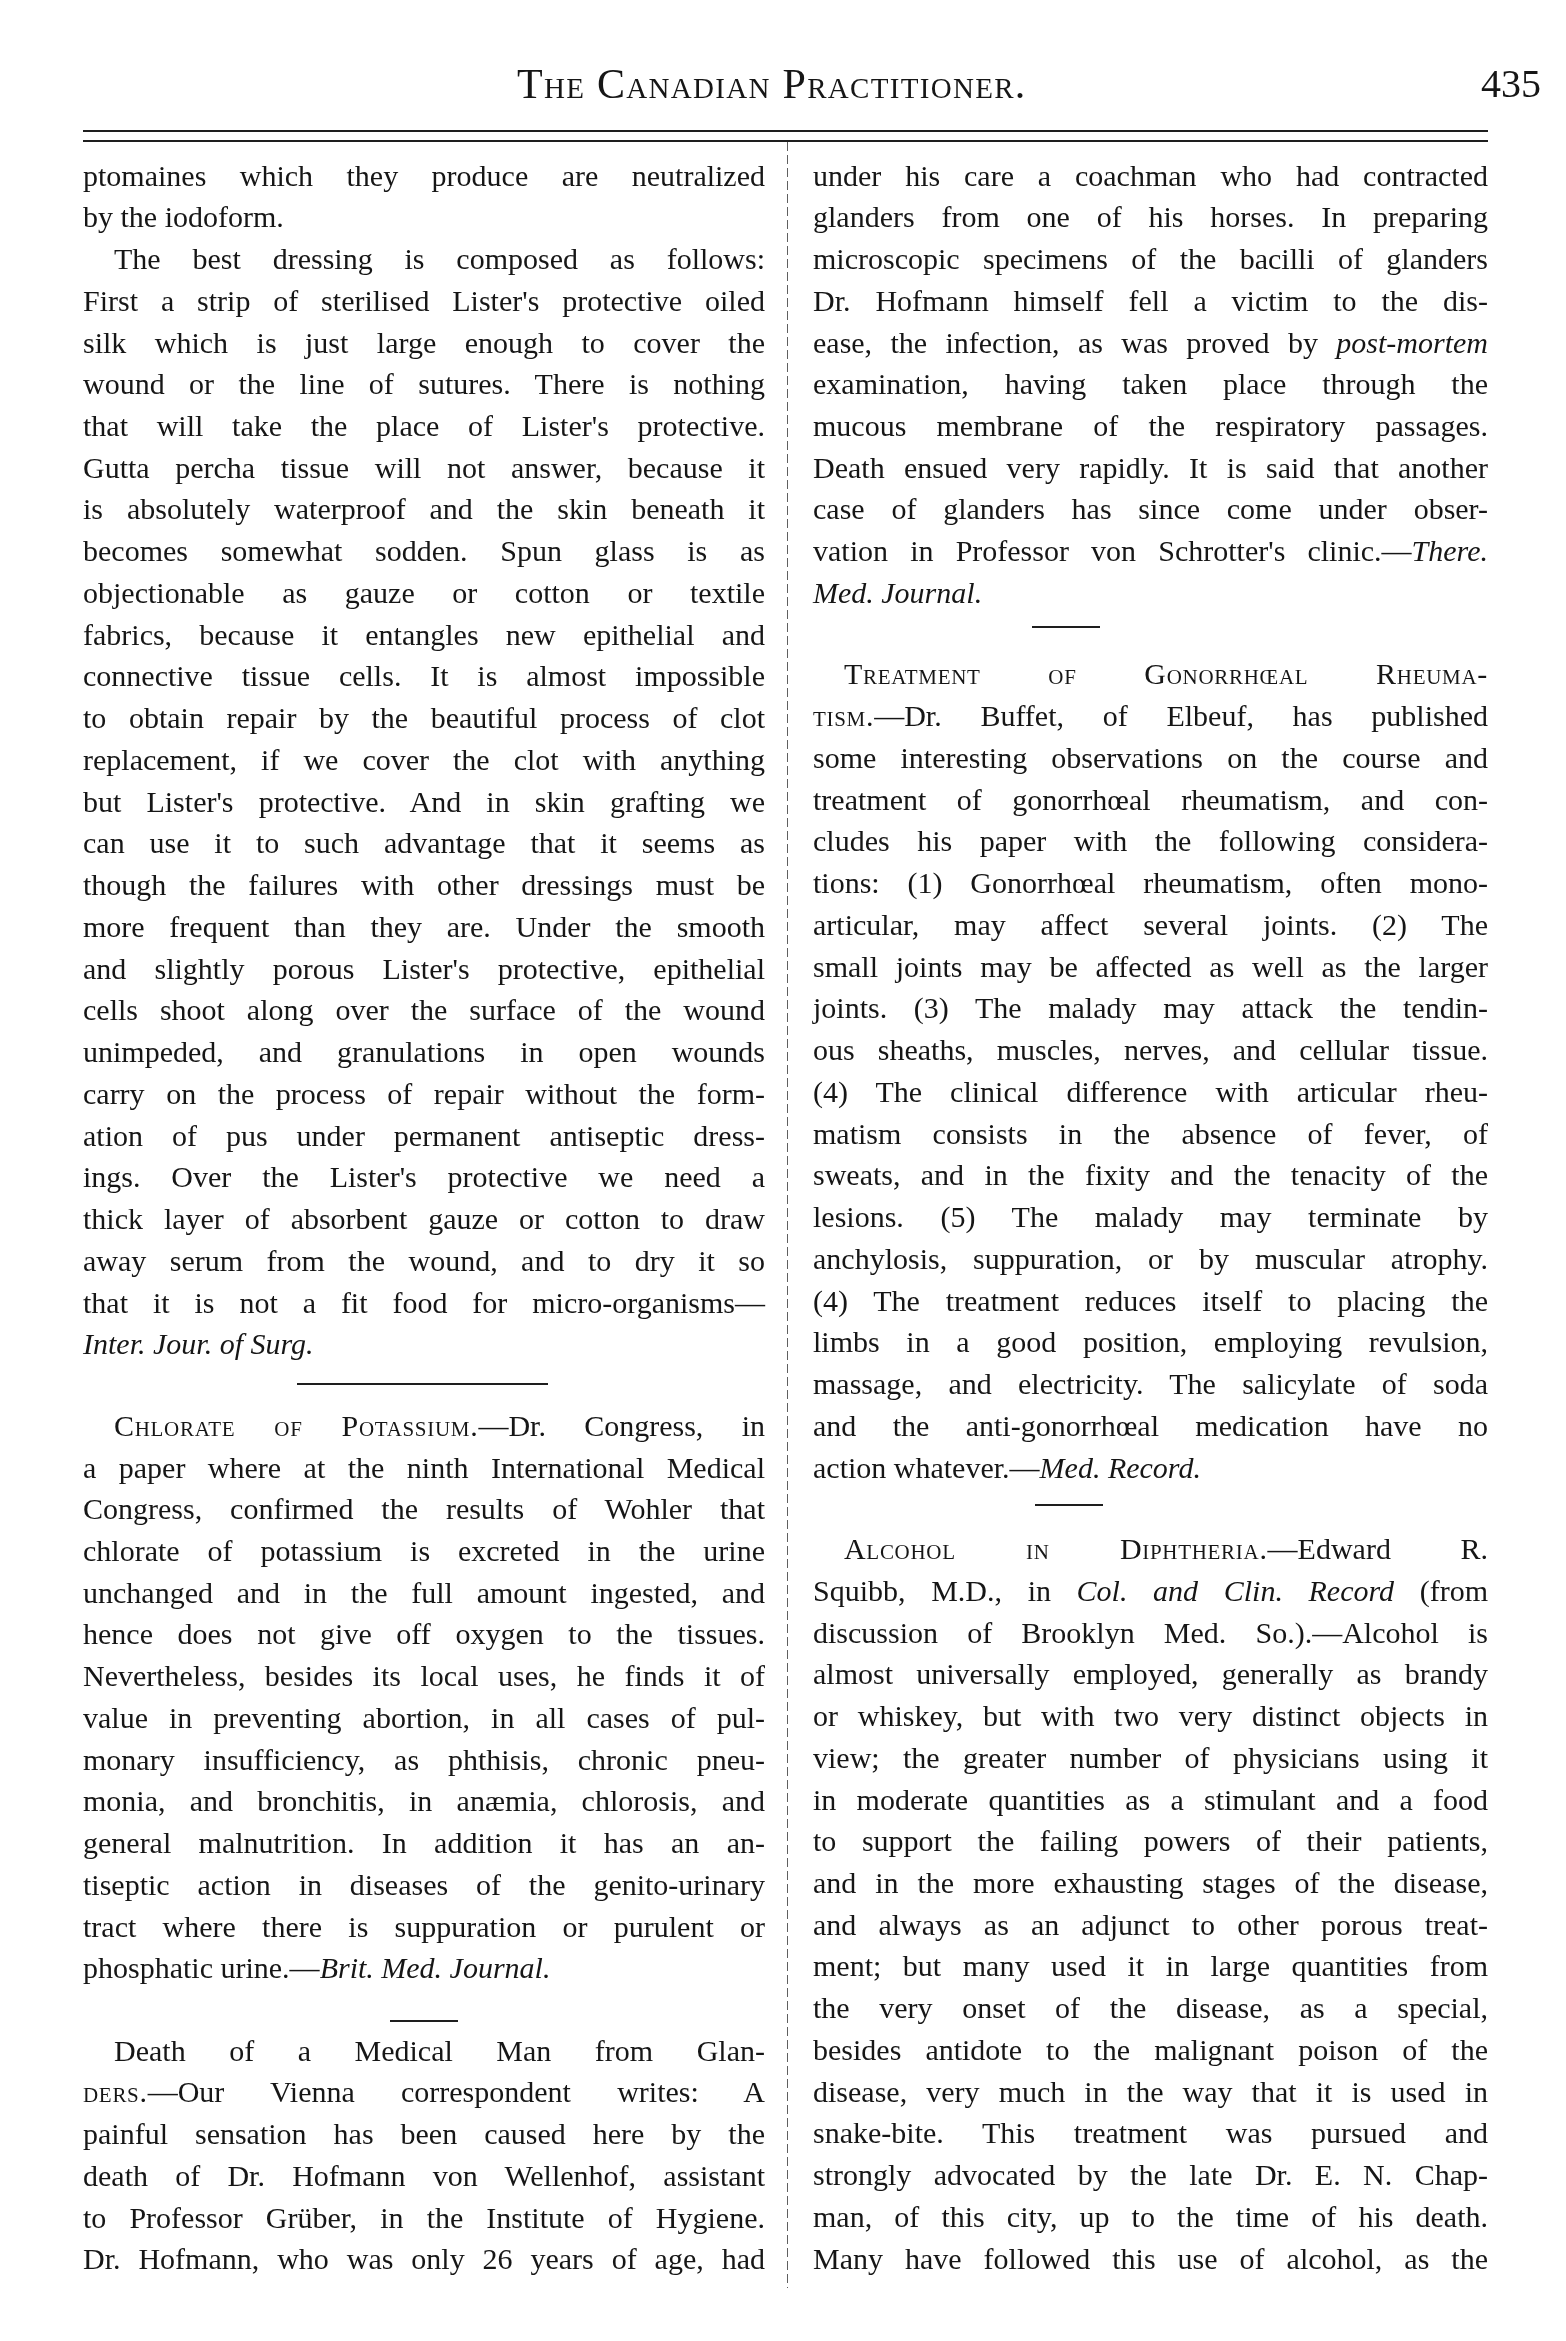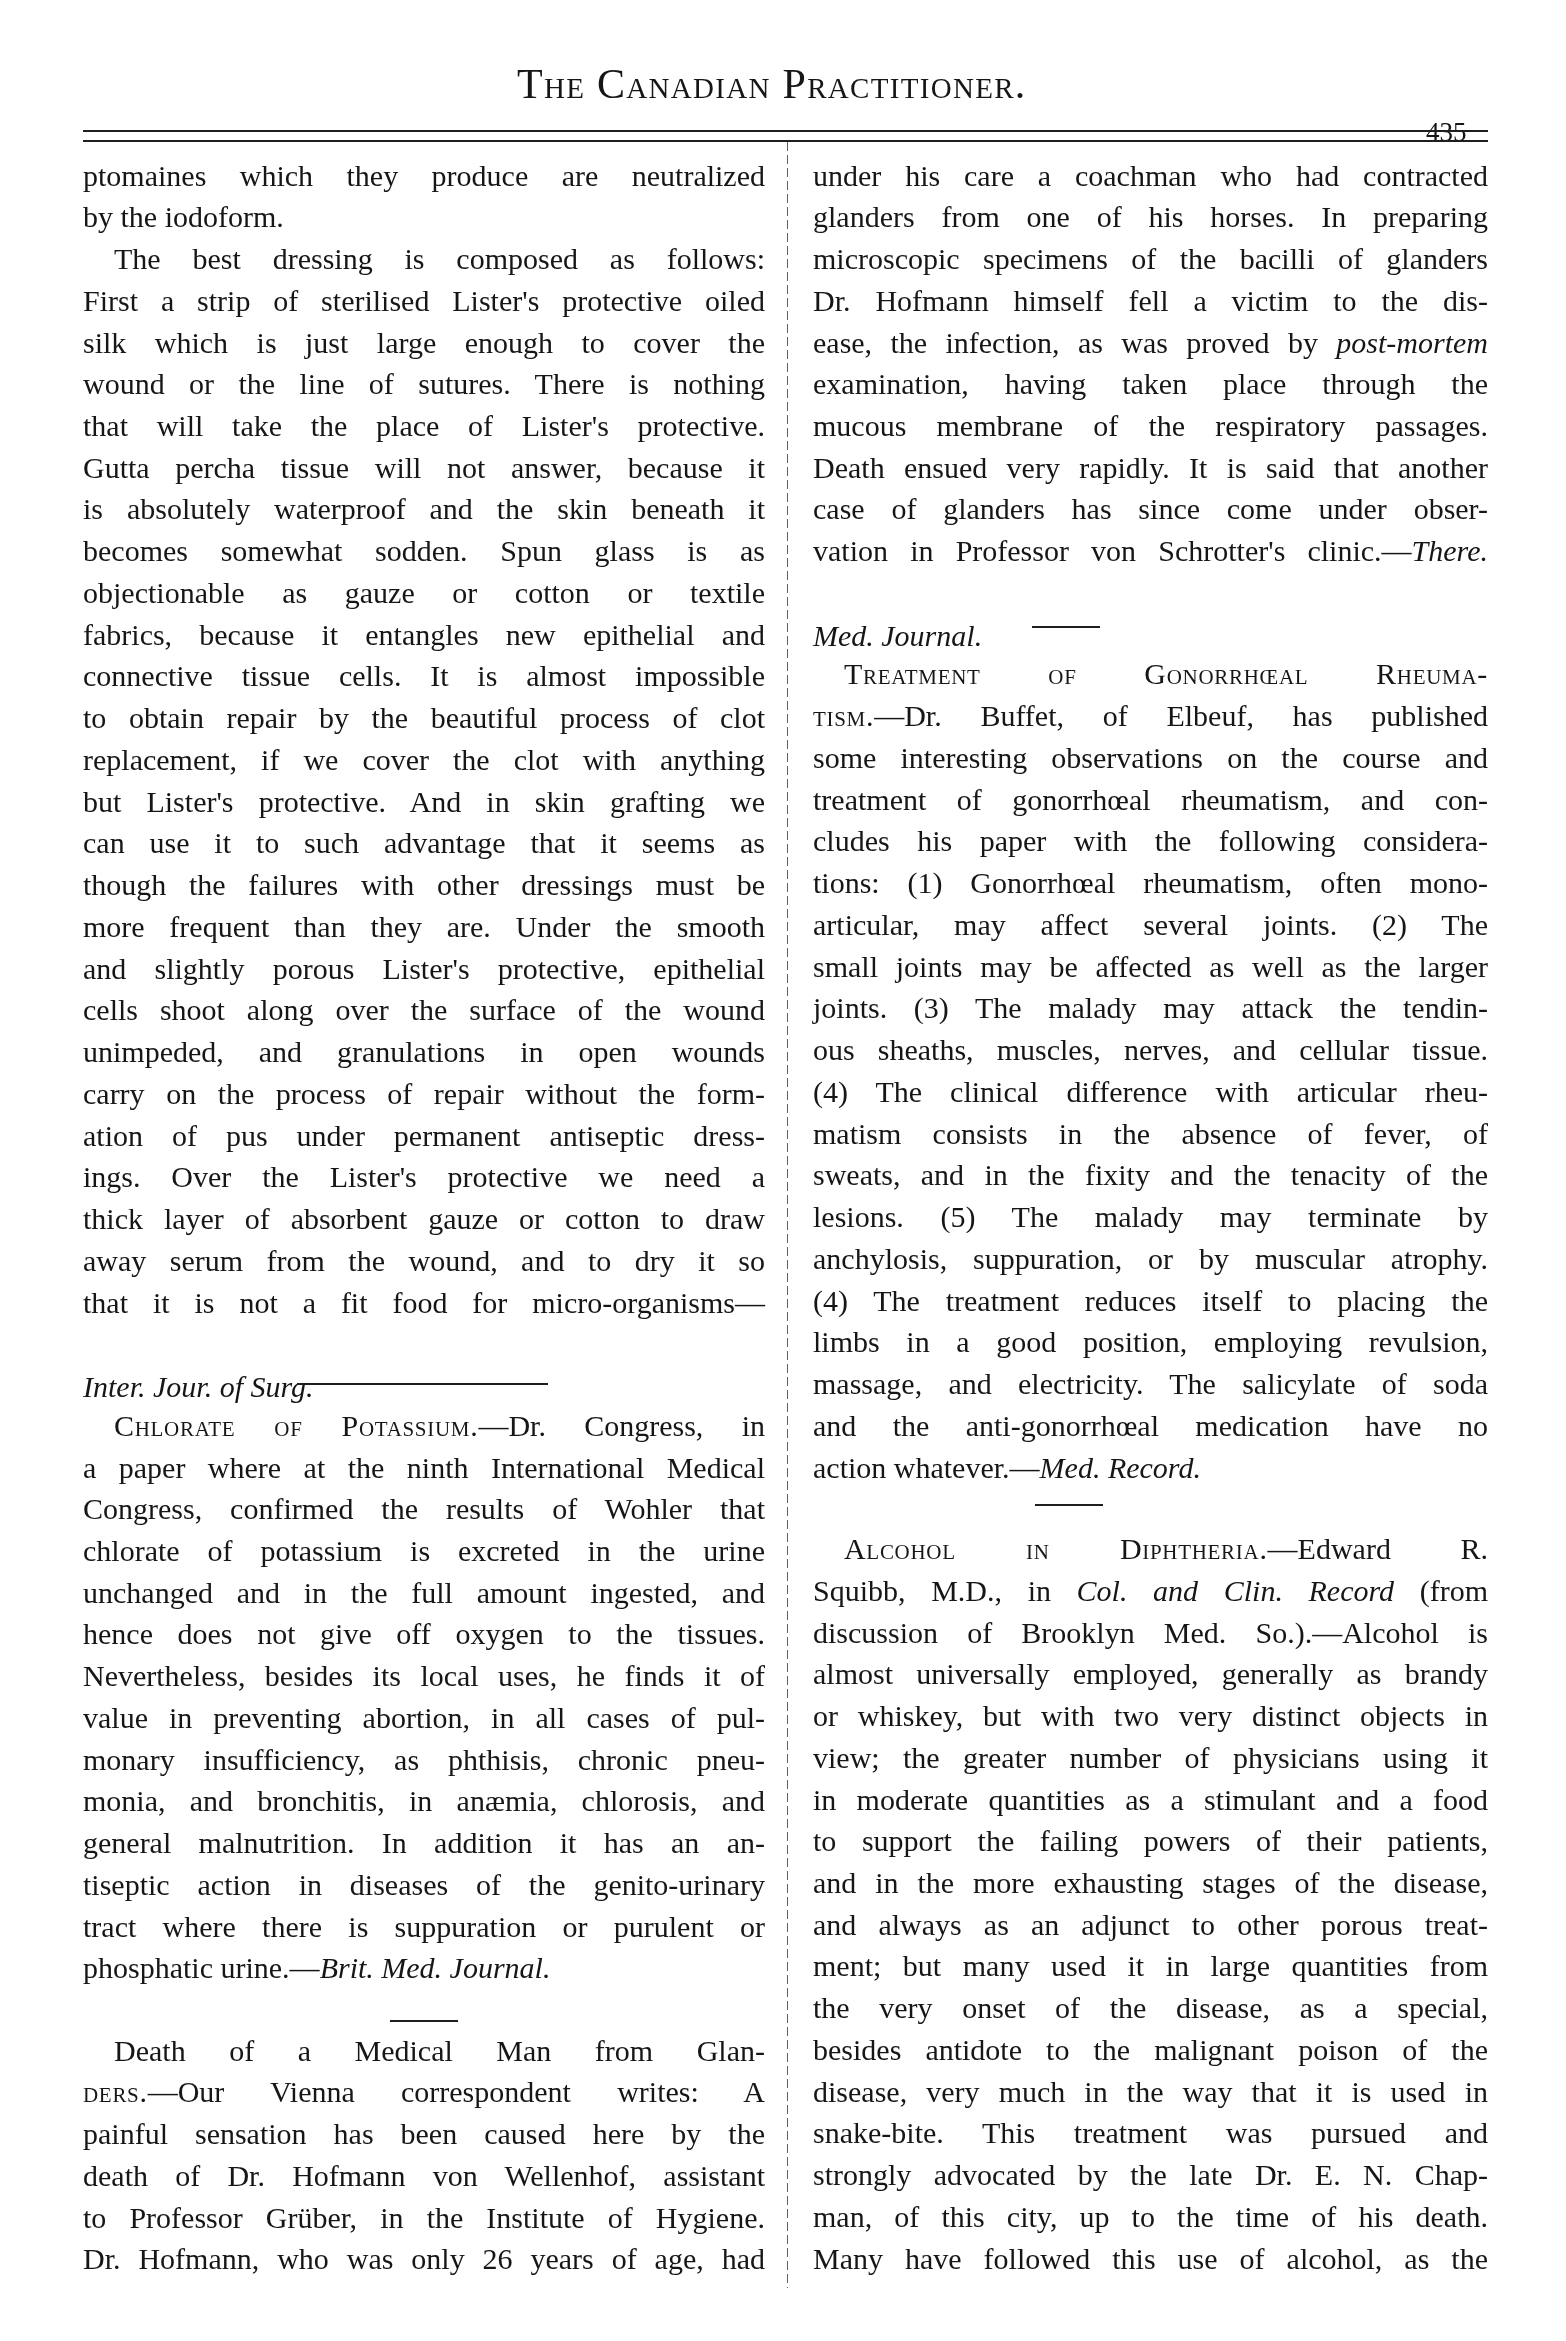--- a/index.html
+++ b/index.html
@@ -1,28 +1,28 @@
 <!DOCTYPE html>
 <html style="font-size:10.4px"><head>
 <meta charset="utf-8">
 <style>
   html, body { margin: 0; padding: 0; background: #ffffff; }
   body { width: 1567px; height: 2342px; position: relative; overflow: hidden; color: #161616; font-family: "Liberation Serif", "DejaVu Serif", serif; }
   .header-title { position: absolute; left: 517px; top: 63px; width: 567px; font-size: 42px; font-variant: small-caps; letter-spacing: 1.3px; line-height: 42px; white-space: nowrap; }
-  .page-number { position: absolute; left: 1426px; top: 63px; font-size: 27px; line-height: 42px; margin-top: 48px; }
+  .page-number { position: absolute; left: 1481px; top: 63px; font-size: 40px; line-height: 42px; }
   .rule { position: absolute; left: 83px; width: 1405px; height: 2px; background: #1e1e1e; }
   .col-divider { position: absolute; left: 787px; top: 142px; width: 1.3px; height: 2146px; background: repeating-linear-gradient(to bottom, #2a2a2a 0 9px, transparent 9px 13px); opacity: 0.75; }
   .column { position: absolute; top: 0; }
   .col-left { left: 83px; width: 682px; }
   .col-right { left: 813px; width: 675px; }
   .line { position: absolute; left: 0; right: 0; height: 42px; font-size: 30px; line-height: 42px; white-space: nowrap; text-align: justify; text-align-last: justify; }
   .line.last { text-align-last: left; }
   .line.indent { padding-left: 31px; box-sizing: border-box; }
   .sc { font-variant: small-caps; letter-spacing: 0.7px; }
-  .it { font-style: italic; margin-top: 43px; }
+  .it { font-style: italic; }
   .sep { position: absolute; height: 2px; background: #1e1e1e; }
 </style>
 </head>
 <body>
 
 <div class="header-title">The Canadian Practitioner.</div>
 <div class="page-number">435</div>
 <div class="rule" style="top:130px"></div>
 <div class="rule" style="top:140px"></div>
 <div class="col-divider"></div>

